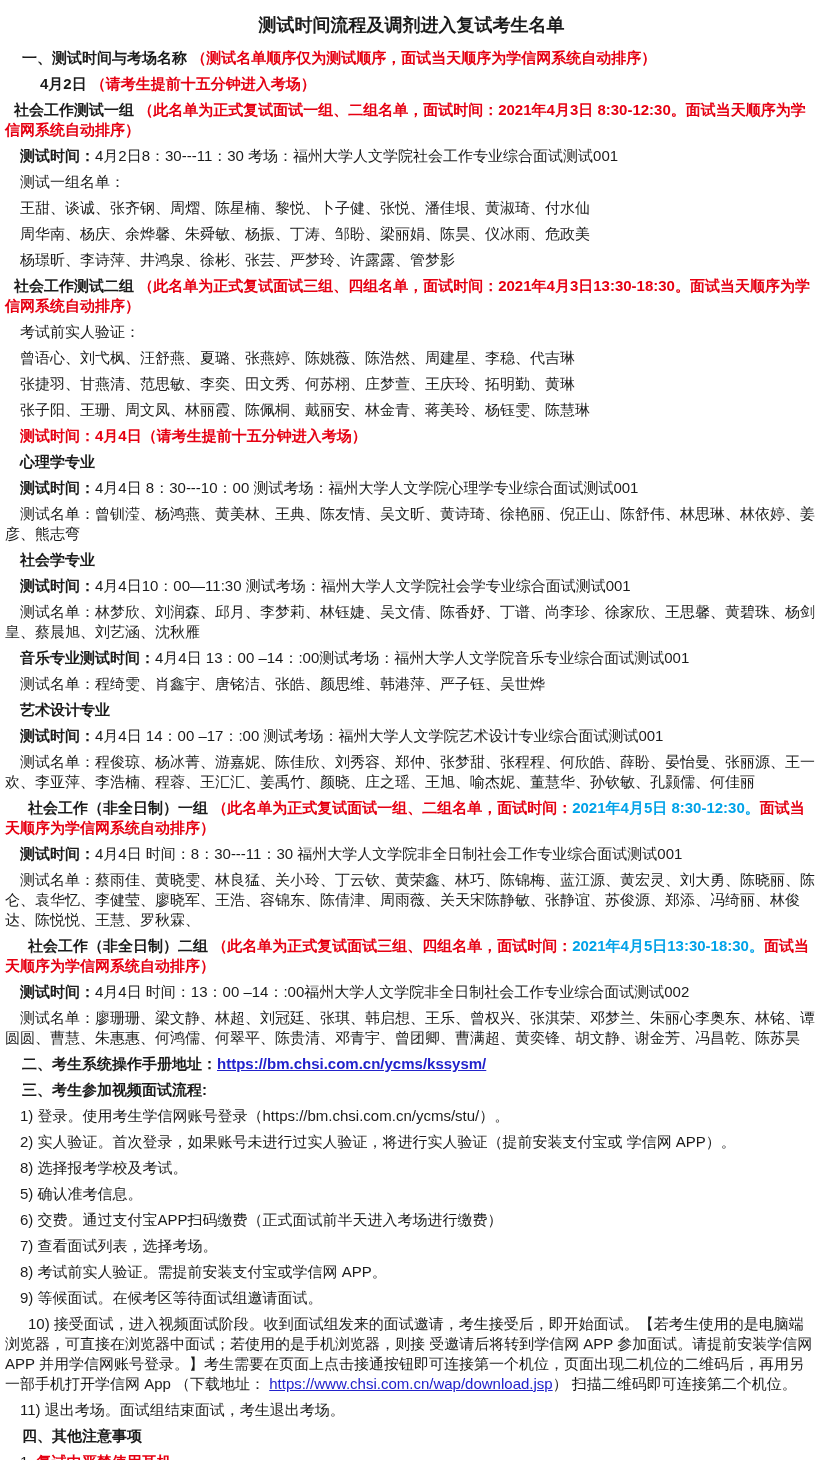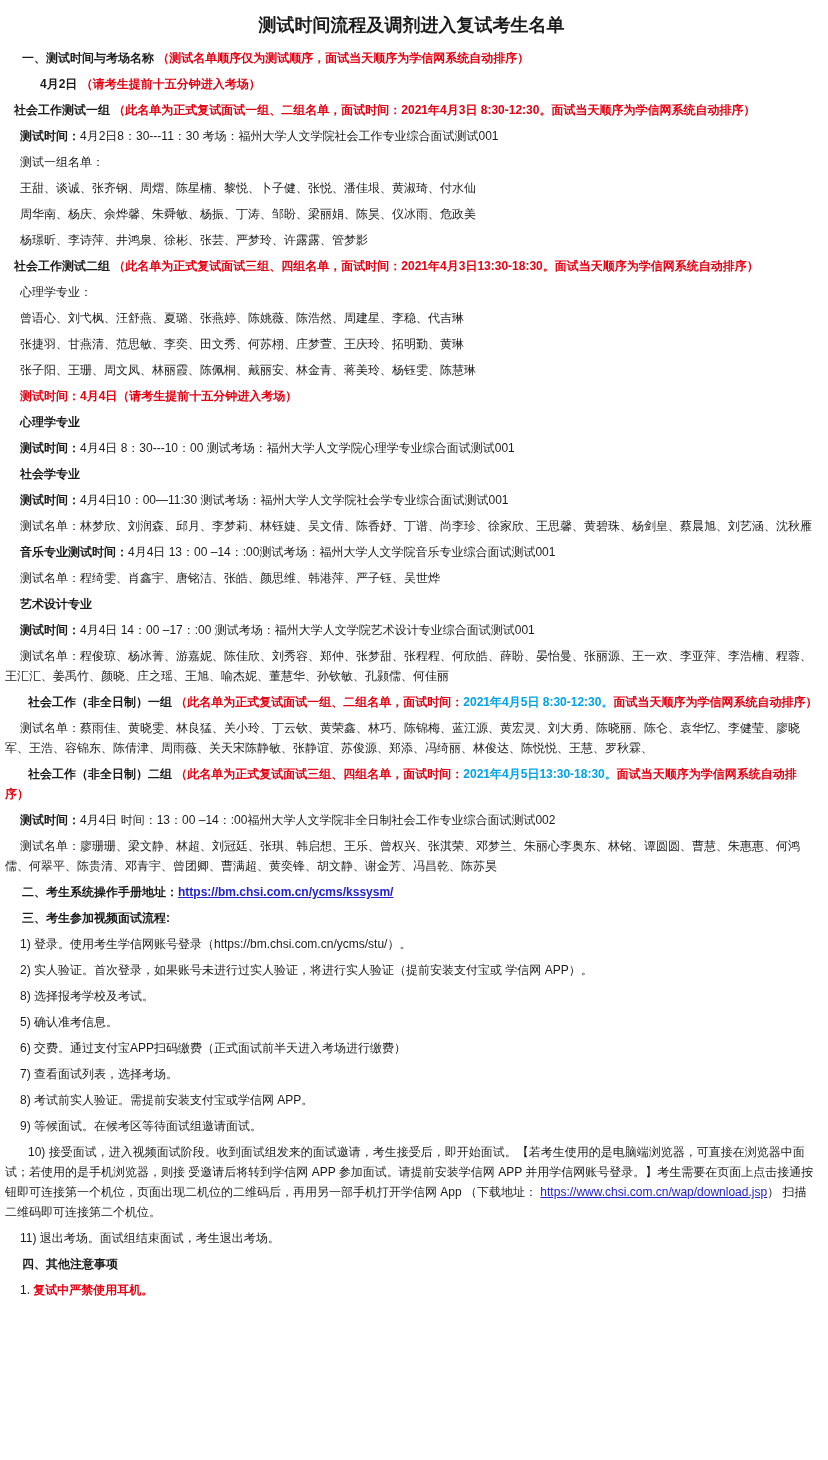--- a/index.html
+++ b/index.html
@@ -14,21 +14,21 @@
     width:828px;min-height:1460px;
     font-family:"Liberation Sans","DejaVu Sans",sans-serif;
     color:var(--text);
     -webkit-font-smoothing:antialiased;
   }
   .doc{padding:6px 10px 0 5px;}
   .title{
     text-align:center;font-weight:bold;font-size:18px;
     line-height:22px;margin:8px 0 12px;
   }
-  p.line{font-size:12px;line-height:20px;margin:0 0 6px;}
+  p.line{font-size:15px;line-height:20px;margin:0 0 6px;}
   .ind-head{text-indent:17px;}
   .ind-sub{text-indent:35px;}
   .ind-grp{text-indent:9px;}
   .ind-body{text-indent:15px;}
   .ind-nfq{text-indent:23px;}
   .sg-n{}
   .sg-b{font-weight:bold;}
   .sg-r{color:var(--red);font-weight:bold;}
   .sg-bl{color:var(--blue);font-weight:bold;}
   a.sg-lk{color:var(--link);font-weight:bold;text-decoration:underline;cursor:pointer;}
@@ -42,36 +42,38 @@
   <div>
       <p class="line ind-head"><span class="sg-b">一、测试时间与考场名称 </span><span class="sg-r">（测试名单顺序仅为测试顺序，面试当天顺序为学信网系统自动排序）</span></p>
       <p class="line ind-sub"><span class="sg-b">4月2日 </span><span class="sg-r">（请考生提前十五分钟进入考场）</span></p>
       <p class="line ind-grp"><span class="sg-b">社会工作测试一组 </span><span class="sg-r">（此名单为正式复试面试一组、二组名单，面试时间：2021年4月3日 8:30-12:30。面试当天顺序为学信网系统自动排序）</span></p>
       <p class="line ind-body"><span class="sg-b">测试时间：</span><span class="sg-n">4月2日8：30---11：30 考场：福州大学人文学院社会工作专业综合面试测试001</span></p>
       <p class="line ind-body"><span class="sg-n">测试一组名单：</span></p>
       <p class="line ind-body"><span class="sg-n">王甜、谈诚、张齐钢、周熠、陈星楠、黎悦、卜子健、张悦、潘佳垠、黄淑琦、付水仙</span></p>
       <p class="line ind-body"><span class="sg-n">周华南、杨庆、余烨馨、朱舜敏、杨振、丁涛、邹盼、梁丽娟、陈昊、仪冰雨、危政美</span></p>
       <p class="line ind-body"><span class="sg-n">杨璟昕、李诗萍、井鸿泉、徐彬、张芸、严梦玲、许露露、管梦影</span></p>
       <p class="line ind-grp"><span class="sg-b">社会工作测试二组 </span><span class="sg-r">（此名单为正式复试面试三组、四组名单，面试时间：2021年4月3日13:30-18:30。面试当天顺序为学信网系统自动排序）</span></p>
-      <p class="line ind-body"><span class="sg-n">心理学专业：</span></p>
+      <p class="line ind-body"><span class="sg-n">考试前实人验证：</span></p>
       <p class="line ind-body"><span class="sg-n">曾语心、刘弋枫、汪舒燕、夏璐、张燕婷、陈姚薇、陈浩然、周建星、李稳、代吉琳</span></p>
       <p class="line ind-body"><span class="sg-n">张捷羽、甘燕清、范思敏、李奕、田文秀、何苏栩、庄梦萱、王庆玲、拓明勤、黄琳</span></p>
       <p class="line ind-body"><span class="sg-n">张子阳、王珊、周文凤、林丽霞、陈佩桐、戴丽安、林金青、蒋美玲、杨钰雯、陈慧琳</span></p>
       <p class="line ind-body"><span class="sg-r">测试时间：4月4日（请考生提前十五分钟进入考场）</span></p>
       <p class="line ind-body"><span class="sg-b">心理学专业</span></p>
       <p class="line ind-body"><span class="sg-b">测试时间：</span><span class="sg-n">4月4日 8：30---10：00 测试考场：福州大学人文学院心理学专业综合面试测试001</span></p>
+      <p class="line ind-body"><span class="sg-n">测试名单：曾钏滢、杨鸿燕、黄美林、王典、陈友情、吴文昕、黄诗琦、徐艳丽、倪正山、陈舒伟、林思琳、林依婷、姜彦、熊志弯</span></p>
       <p class="line ind-body"><span class="sg-b">社会学专业</span></p>
       <p class="line ind-body"><span class="sg-b">测试时间：</span><span class="sg-n">4月4日10：00—11:30 测试考场：福州大学人文学院社会学专业综合面试测试001</span></p>
       <p class="line ind-body"><span class="sg-n">测试名单：林梦欣、刘润森、邱月、李梦莉、林钰婕、吴文倩、陈香妤、丁谱、尚李珍、徐家欣、王思馨、黄碧珠、杨剑皇、蔡晨旭、刘艺涵、沈秋雁</span></p>
       <p class="line ind-body"><span class="sg-b">音乐专业测试时间：</span><span class="sg-n">4月4日 13：00 –14：:00测试考场：福州大学人文学院音乐专业综合面试测试001</span></p>
       <p class="line ind-body"><span class="sg-n">测试名单：程绮雯、肖鑫宇、唐铭洁、张皓、颜思维、韩港萍、严子钰、吴世烨</span></p>
       <p class="line ind-body"><span class="sg-b">艺术设计专业</span></p>
       <p class="line ind-body"><span class="sg-b">测试时间：</span><span class="sg-n">4月4日 14：00 –17：:00 测试考场：福州大学人文学院艺术设计专业综合面试测试001</span></p>
       <p class="line ind-body"><span class="sg-n">测试名单：程俊琼、杨冰菁、游嘉妮、陈佳欣、刘秀容、郑仲、张梦甜、张程程、何欣皓、薛盼、晏怡曼、张丽源、王一欢、李亚萍、李浩楠、程蓉、王汇汇、姜禹竹、颜晓、庄之瑶、王旭、喻杰妮、董慧华、孙钦敏、孔颢儒、何佳丽</span></p>
       <p class="line ind-nfq"><span class="sg-b">社会工作（非全日制）一组 </span><span class="sg-r">（此名单为正式复试面试一组、二组名单，面试时间：</span><span class="sg-bl">2021年4月5日 8:30-12:30。</span><span class="sg-r">面试当天顺序为学信网系统自动排序）</span></p>
+      <p class="line ind-body"><span class="sg-b">测试时间：</span><span class="sg-n">4月4日 时间：8：30---11：30 福州大学人文学院非全日制社会工作专业综合面试测试001</span></p>
       <p class="line ind-body"><span class="sg-n">测试名单：蔡雨佳、黄晓雯、林良猛、关小玲、丁云钦、黄荣鑫、林巧、陈锦梅、蓝江源、黄宏灵、刘大勇、陈晓丽、陈仑、袁华忆、李健莹、廖晓军、王浩、容锦东、陈倩津、周雨薇、关天宋陈静敏、张静谊、苏俊源、郑添、冯绮丽、林俊达、陈悦悦、王慧、罗秋霖、</span></p>
       <p class="line ind-nfq"><span class="sg-b">社会工作（非全日制）二组 </span><span class="sg-r">（此名单为正式复试面试三组、四组名单，面试时间：</span><span class="sg-bl">2021年4月5日13:30-18:30。</span><span class="sg-r">面试当天顺序为学信网系统自动排序）</span></p>
       <p class="line ind-body"><span class="sg-b">测试时间：</span><span class="sg-n">4月4日 时间：13：00 –14：:00福州大学人文学院非全日制社会工作专业综合面试测试002</span></p>
       <p class="line ind-body"><span class="sg-n">测试名单：廖珊珊、梁文静、林超、刘冠廷、张琪、韩启想、王乐、曾权兴、张淇荣、邓梦兰、朱丽心李奥东、林铭、谭圆圆、曹慧、朱惠惠、何鸿儒、何翠平、陈贵清、邓青宇、曾团卿、曹满超、黄奕锋、胡文静、谢金芳、冯昌乾、陈苏昊</span></p>
       <p class="line ind-head"><span class="sg-b">二、考生系统操作手册地址：</span><a class="sg-lk" href="#">https://bm.chsi.com.cn/ycms/kssysm/</a></p>
       <p class="line ind-head"><span class="sg-b">三、考生参加视频面试流程:</span></p>
       <p class="line ind-body"><span class="sg-n">1) 登录。使用考生学信网账号登录（https://bm.chsi.com.cn/ycms/stu/）。</span></p>
       <p class="line ind-body"><span class="sg-n">2) 实人验证。首次登录，如果账号未进行过实人验证，将进行实人验证（提前安装支付宝或 学信网 APP）。</span></p>
       <p class="line ind-body"><span class="sg-n">8) 选择报考学校及考试。</span></p>
       <p class="line ind-body"><span class="sg-n">5) 确认准考信息。</span></p>

